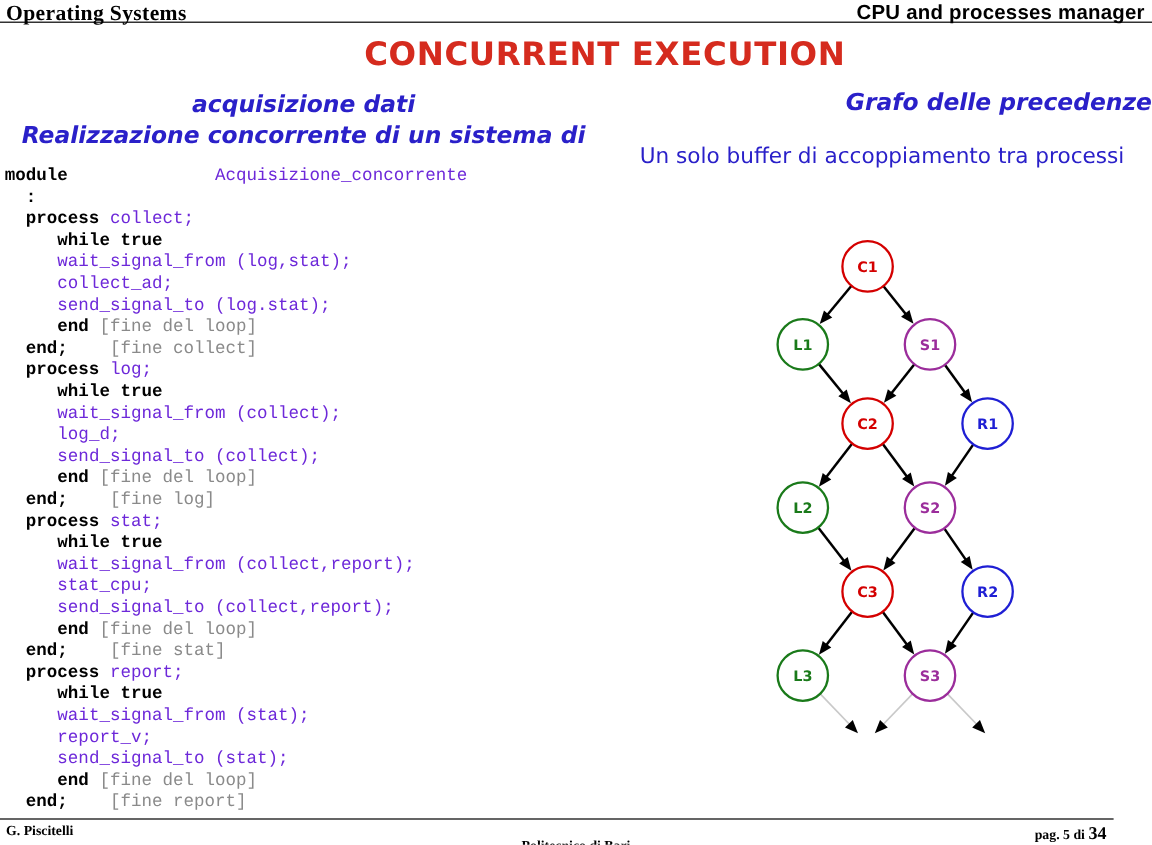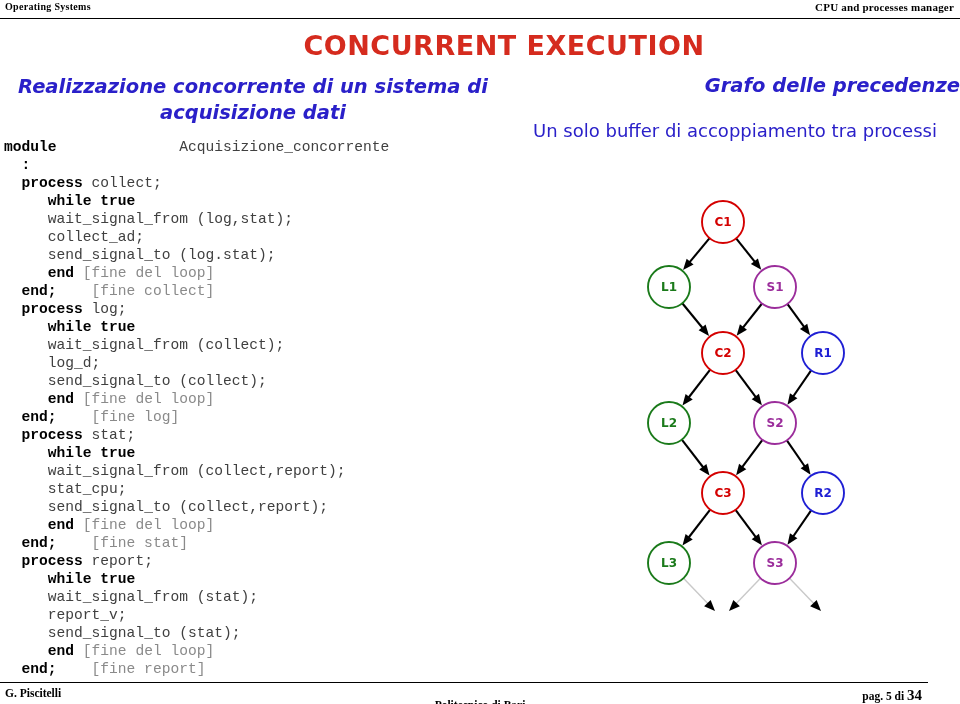--- a/index.html
+++ b/index.html
@@ -24,30 +24,30 @@
     width: 960px;
     height: 19px;
     border-bottom: 1px solid #000;
     box-sizing: border-box;
   }
   #slide-header .hdr-left {
     position: absolute;
     left: 5px; top: 1px;
     font-family: "Liberation Serif", serif;
     font-weight: bold;
-    font-size: 10px;
+    font-size: 18px;
     letter-spacing: 0.3px;
     white-space: nowrap;
   }
   #slide-header .hdr-right {
     position: absolute;
     right: 6px; top: 1px;
-    font-family: Liberation Serif, serif;
-    font-weight: bold;
-    font-size: 11px;
+    font-family: Liberation Sans, sans-serif;
+    font-weight: bold;
+    font-size: 17px;
     letter-spacing: 0.2px;
     white-space: nowrap;
   }
 
   
   #main-title {
     position: absolute;
     top: 30px;
     left: 0;
     width: 960px;
@@ -107,21 +107,21 @@
     top: 138px;
     left: 4px;
     width: 500px;
     font-family: "Liberation Mono", "DejaVu Sans Mono", monospace;
     font-size: 14.6px;
     line-height: 18px;
     white-space: pre;
   }
   #code-block .ln { display: block; height: 18px; }
   #code-block .kw  { font-weight: bold; color: #000000; }
-  #code-block .id  { color: #404040; }
+  #code-block .id  { color: #6d28d9; }
   #code-block .cm  { color: #8a8a8a; }
 
   
   #precedence-graph {
     position: absolute;
     top: 180px;
     left: 600px;
     width: 360px;
     height: 450px;
   }
@@ -153,22 +153,22 @@
 <body>
 
 <div id="slide-header">
   <span class="hdr-left">Operating Systems</span>
   <span class="hdr-right">CPU and processes manager</span>
 </div>
 
 <div id="main-title">CONCURRENT EXECUTION</div>
 
 <div id="left-subtitle">
+  <div>acquisizione dati</div>
   <div>Realizzazione concorrente di un sistema di</div>
-  <div>acquisizione dati</div>
 </div>
 
 <div id="code-block"><span class="ln"><span class="kw">module</span><span>              </span><span class="id">Acquisizione_concorrente</span></span><span class="ln"><span>  </span><span class="kw">:</span></span><span class="ln"><span>  </span><span class="kw">process</span><span> </span><span class="id">collect;</span></span><span class="ln"><span>     </span><span class="kw">while true</span></span><span class="ln"><span>     </span><span class="id">wait_signal_from (log,stat);</span></span><span class="ln"><span>     </span><span class="id">collect_ad;</span></span><span class="ln"><span>     </span><span class="id">send_signal_to (log.stat);</span></span><span class="ln"><span>     </span><span class="kw">end</span><span> </span><span class="cm">[fine del loop]</span></span><span class="ln"><span>  </span><span class="kw">end;</span><span>    </span><span class="cm">[fine collect]</span></span><span class="ln"><span>  </span><span class="kw">process</span><span> </span><span class="id">log;</span></span><span class="ln"><span>     </span><span class="kw">while true</span></span><span class="ln"><span>     </span><span class="id">wait_signal_from (collect);</span></span><span class="ln"><span>     </span><span class="id">log_d;</span></span><span class="ln"><span>     </span><span class="id">send_signal_to (collect);</span></span><span class="ln"><span>     </span><span class="kw">end</span><span> </span><span class="cm">[fine del loop]</span></span><span class="ln"><span>  </span><span class="kw">end;</span><span>    </span><span class="cm">[fine log]</span></span><span class="ln"><span>  </span><span class="kw">process</span><span> </span><span class="id">stat;</span></span><span class="ln"><span>     </span><span class="kw">while true</span></span><span class="ln"><span>     </span><span class="id">wait_signal_from (collect,report);</span></span><span class="ln"><span>     </span><span class="id">stat_cpu;</span></span><span class="ln"><span>     </span><span class="id">send_signal_to (collect,report);</span></span><span class="ln"><span>     </span><span class="kw">end</span><span> </span><span class="cm">[fine del loop]</span></span><span class="ln"><span>  </span><span class="kw">end;</span><span>    </span><span class="cm">[fine stat]</span></span><span class="ln"><span>  </span><span class="kw">process</span><span> </span><span class="id">report;</span></span><span class="ln"><span>     </span><span class="kw">while true</span></span><span class="ln"><span>     </span><span class="id">wait_signal_from (stat);</span></span><span class="ln"><span>     </span><span class="id">report_v;</span></span><span class="ln"><span>     </span><span class="id">send_signal_to (stat);</span></span><span class="ln"><span>     </span><span class="kw">end</span><span> </span><span class="cm">[fine del loop]</span></span><span class="ln"><span>  </span><span class="kw">end;</span><span>    </span><span class="cm">[fine report]</span></span></div>
 
 <div id="right-title">Grafo delle precedenze</div>
 <div id="right-subtitle">Un solo buffer di accoppiamento tra processi</div>
 
 <div id="precedence-graph">
     <svg width="360" height="450" viewBox="0 0 360 450">
       <g>

